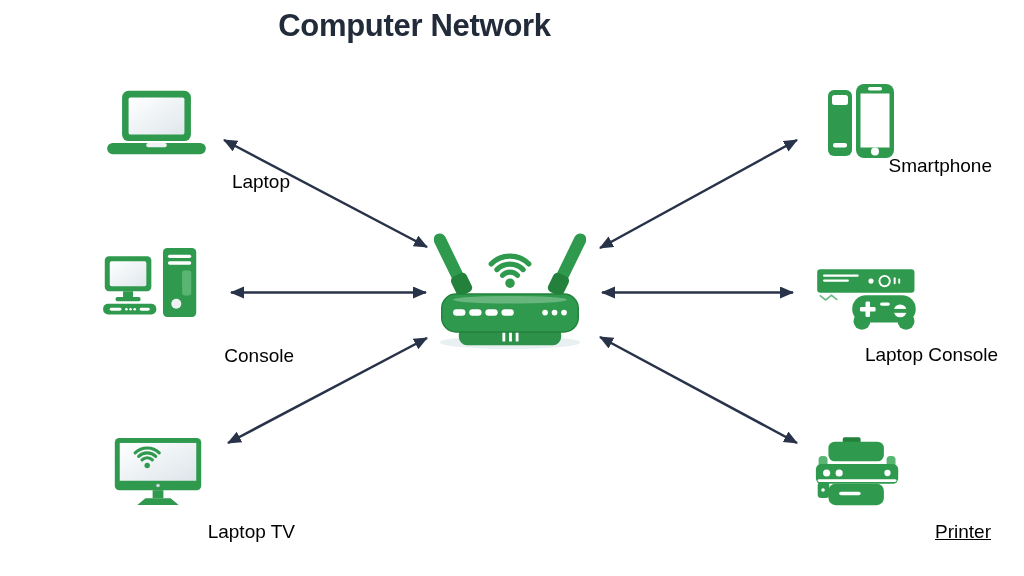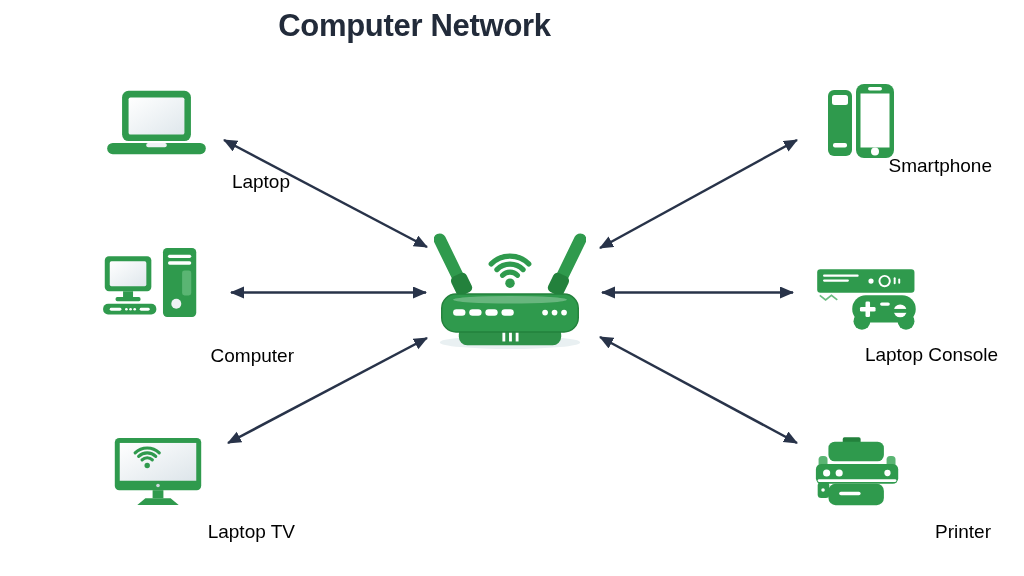--- a/index.html
+++ b/index.html
@@ -122,21 +122,21 @@
       <rect x="0" y="67" width="64" height="13" rx="6" fill="#2f9a4d"></rect>
       <g fill="#ffffff">
         <rect x="8" y="72" width="14" height="3.5" rx="1.75"></rect>
         <circle cx="28" cy="73.7" r="1.6"></circle>
           <circle cx="33" cy="73.7" r="1.6"></circle>
           <circle cx="38" cy="73.7" r="1.6"></circle>
         <rect x="44" y="72" width="12" height="3.5" rx="1.75"></rect>
       </g>
     </svg>
   </div>
-  <div class="node-label" style="left:34px;top:345px;">Computer</div>
+  <div class="node-label" style="left:34px;top:345px;">Console</div>
 
   <div class="icon" style="left:113px;top:438px;">
     <svg width="90" height="72" viewBox="0 0 100 80">
       <defs>
         <linearGradient id="scr3" x1="0" y1="0" x2="1" y2="1">
           <stop offset="0" stop-color="#ffffff"></stop>
             <stop offset="1" stop-color="#dde5ea"></stop>
         </linearGradient>
       </defs>
       <rect x="2" y="0" width="96" height="58" rx="5" fill="#2f9a4d"></rect>
@@ -205,15 +205,15 @@
       <rect x="1" y="30" width="92" height="22" rx="6" fill="#2f9a4d"></rect>
       <g fill="#ffffff">
         <circle cx="13" cy="40" r="4"></circle>
         <circle cx="27" cy="40" r="4"></circle>
         <circle cx="81" cy="40" r="3.5"></circle>
         <rect x="3" y="47" width="88" height="3" rx="1.5"></rect>
         <rect x="27" y="61" width="24" height="4" rx="2"></rect>
       </g>
     </svg>
   </div>
-  <div class="node-label" style="left:731px;top:521px;">Printer</div>
+  <div class="node-label" style="left:731px;top:521px;text-decoration:underline;">Printer</div>
 
 </div>
 
 </body></html>

